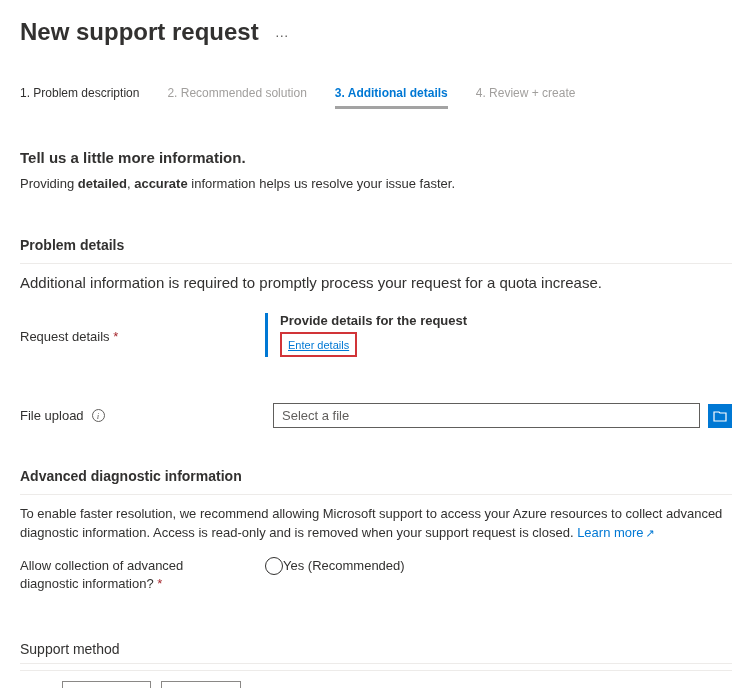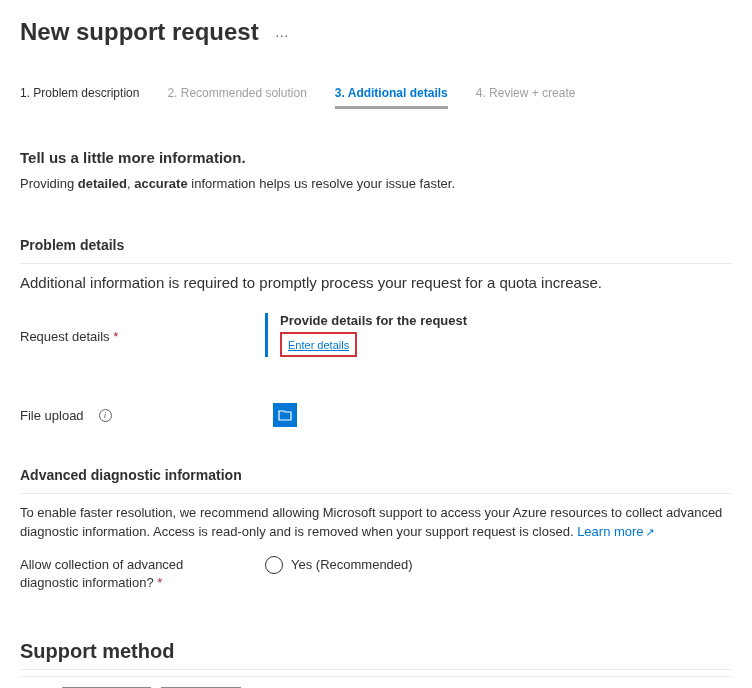--- a/index.html
+++ b/index.html
@@ -95,21 +95,21 @@
       font-size: 11px;
       text-decoration: underline;
     }
     .file-row {
       display: flex;
       align-items: center;
       gap: 8px;
       margin-top: 46px;
       margin-bottom: 40px;
     }
-    .file-label { width: 245px; display:flex; align-items:center; gap:15px; }
+    .file-label { width: 245px; display:flex; align-items:center; gap:8px; }
     .info-icon {
       width: 13px; height: 13px;
       border: 1px solid #605e5c;
       border-radius: 50%;
       display: inline-flex;
       align-items: center;
       justify-content: center;
       font-size: 9px;
       color: #605e5c;
       font-style: italic;
@@ -146,31 +146,30 @@
     .radio-row {
       display: flex;
       align-items: flex-start;
       gap: 0;
     }
     .radio-label { width: 245px; font-size: 13px; padding-right: 20px; line-height:1.4;}
     .radio-options { display: flex; flex-direction: column; gap: 8px; }
     .radio-opt {
       display: flex;
       align-items: center;
-      gap: 8px;
       cursor: pointer;
     }
     .radio-circle {
       width: 18px; height: 18px;
       border: 1px solid #323130;
       border-radius: 50%;
     }
     .support-method {
-      font-size: 20px;
-      font-weight: 700;
+      font-size: 14px;
+      font-weight: 400;
       margin-top: 48px;
       padding-bottom: 6px;
       border-bottom: 1px solid #edebe9;
     }
     .footer-divider {
       border-top: 1px solid #edebe9;
       margin-top: 6px;
     }
     .footer-buttons {
       display: flex;
@@ -224,20 +223,21 @@
       </span>
     </div>
   </div>
 </div>
 
 <div class="file-row">
   <div class="file-label">
     <span>File upload</span>
     <span class="info-icon">i</span>
   </div>
+  <div class="file-input">Select a file</div>
   <div class="file-btn">
     <svg width="14" height="12" viewBox="0 0 14 12">
         <path d="M1 2h5l1 1h6v8H1z" fill="none" stroke="#fff" stroke-width="1.2"></path>
       </svg>
   </div>
 </div>
 
 <div class="section-title">Advanced diagnostic information</div>
 <hr class="sep">
 <div class="adv-text" style="margin-top:10px">

